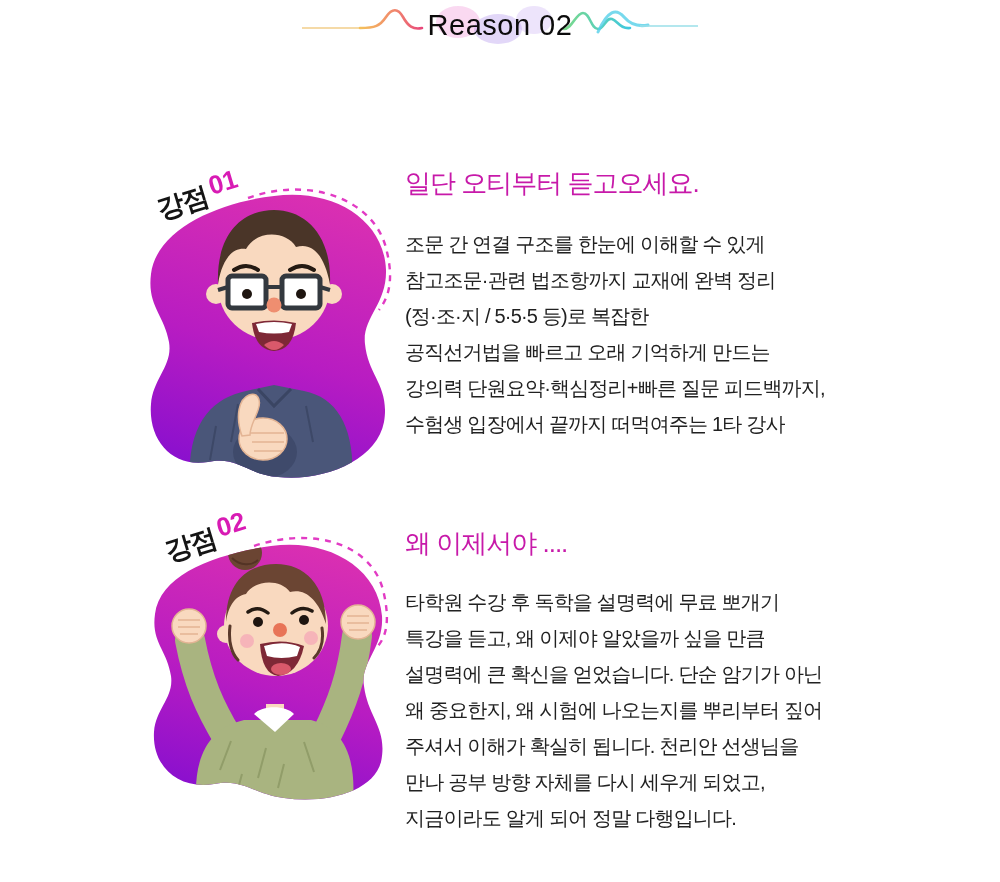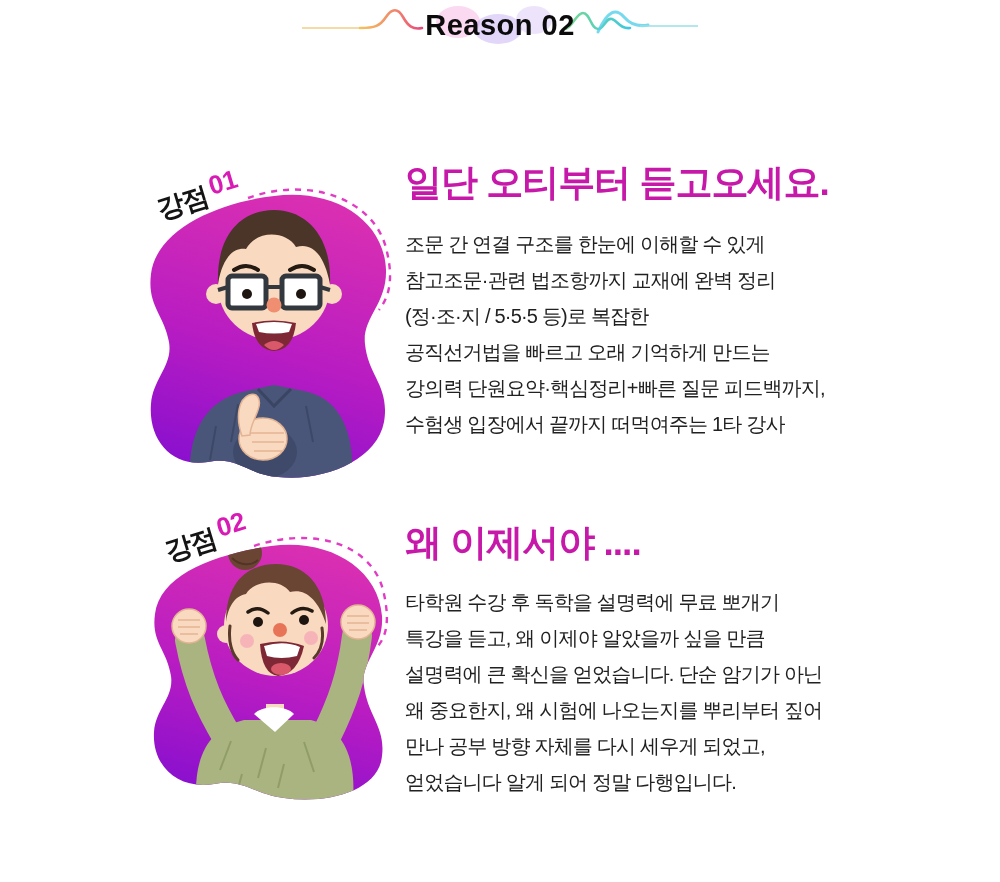--- a/index.html
+++ b/index.html
@@ -8,21 +8,21 @@
   .page {
     position:relative; width:1000px; height:882px;
     background:#ffffff; overflow:hidden; margin:0 auto;
   }
 
   
   .wave-row { position:absolute; top:2px; left:300px; width:400px; height:50px; }
   .wave-row svg { position:absolute; top:0; left:0; }
   .reason-label {
     position:absolute; top:7px; left:0; width:100%;
-    text-align:center; font-size:29px; font-weight:700; color:#0b0b0b;
+    text-align:center; font-size:29px; font-weight:400; color:#0b0b0b;
     letter-spacing:.5px;
   }
   .main-title {
     position:absolute; top:64px; left:0; width:100%;
     text-align:center; font-size:42px; line-height:52px;
     font-weight:700; color:#111; letter-spacing:-2px;
   }
   .main-title .xbold { font-weight:900; }
 
   
@@ -38,21 +38,21 @@
   .badge-1 { left:10px; top:12px; }
   .badge-2 { left:18px; top:14px; }
   .badge-word { font-size:27px; color:#141414; letter-spacing:-1px; }
   .badge-num  { font-size:26px; color:#d81bb4; display:inline-block;
                 transform:translateY(-8px); margin-left:4px; }
 
   .content { position:absolute; left:405px; width:530px; }
   .content-1 { top:164px; }
   .content-2 { top:524px; }
   .sec-heading {
-    font-size:37px; line-height:38px; font-weight:700;
+    font-size:26px; line-height:38px; font-weight:400;
     color:#c719a9; letter-spacing:-1px;
   }
   .content-1 .sec-body { margin-top:24px; }
   .content-2 .sec-body { margin-top:22px; }
   .sec-line {
     font-size:20px; line-height:36px; color:#212121;
     letter-spacing:-0.8px; font-weight:500; white-space:nowrap;
   }
 </style>
 </head>
@@ -207,18 +207,19 @@
     </svg>
   </div>
 
   <div class="content content-2">
     <h2 class="sec-heading">왜 이제서야 ....</h2>
     <div class="sec-body">
       <div class="sec-line">타학원 수강 후 독학을 설명력에 무료 뽀개기</div>
       <div class="sec-line">특강을 듣고, 왜 이제야 알았을까 싶을 만큼</div>
       <div class="sec-line">설명력에 큰 확신을 얻었습니다. 단순 암기가 아닌</div>
       <div class="sec-line">왜 중요한지, 왜 시험에 나오는지를 뿌리부터 짚어</div>
+      <div class="sec-line">주셔서 이해가 확실히 됩니다. 천리안 선생님을</div>
       <div class="sec-line">만나 공부 방향 자체를 다시 세우게 되었고,</div>
-      <div class="sec-line">얻었습니다 알게 되어 정말 다행입니다.</div>
+      <div class="sec-line">지금이라도 알게 되어 정말 다행입니다.</div>
     </div>
   </div>
 
 </div>
 
 </body></html>

